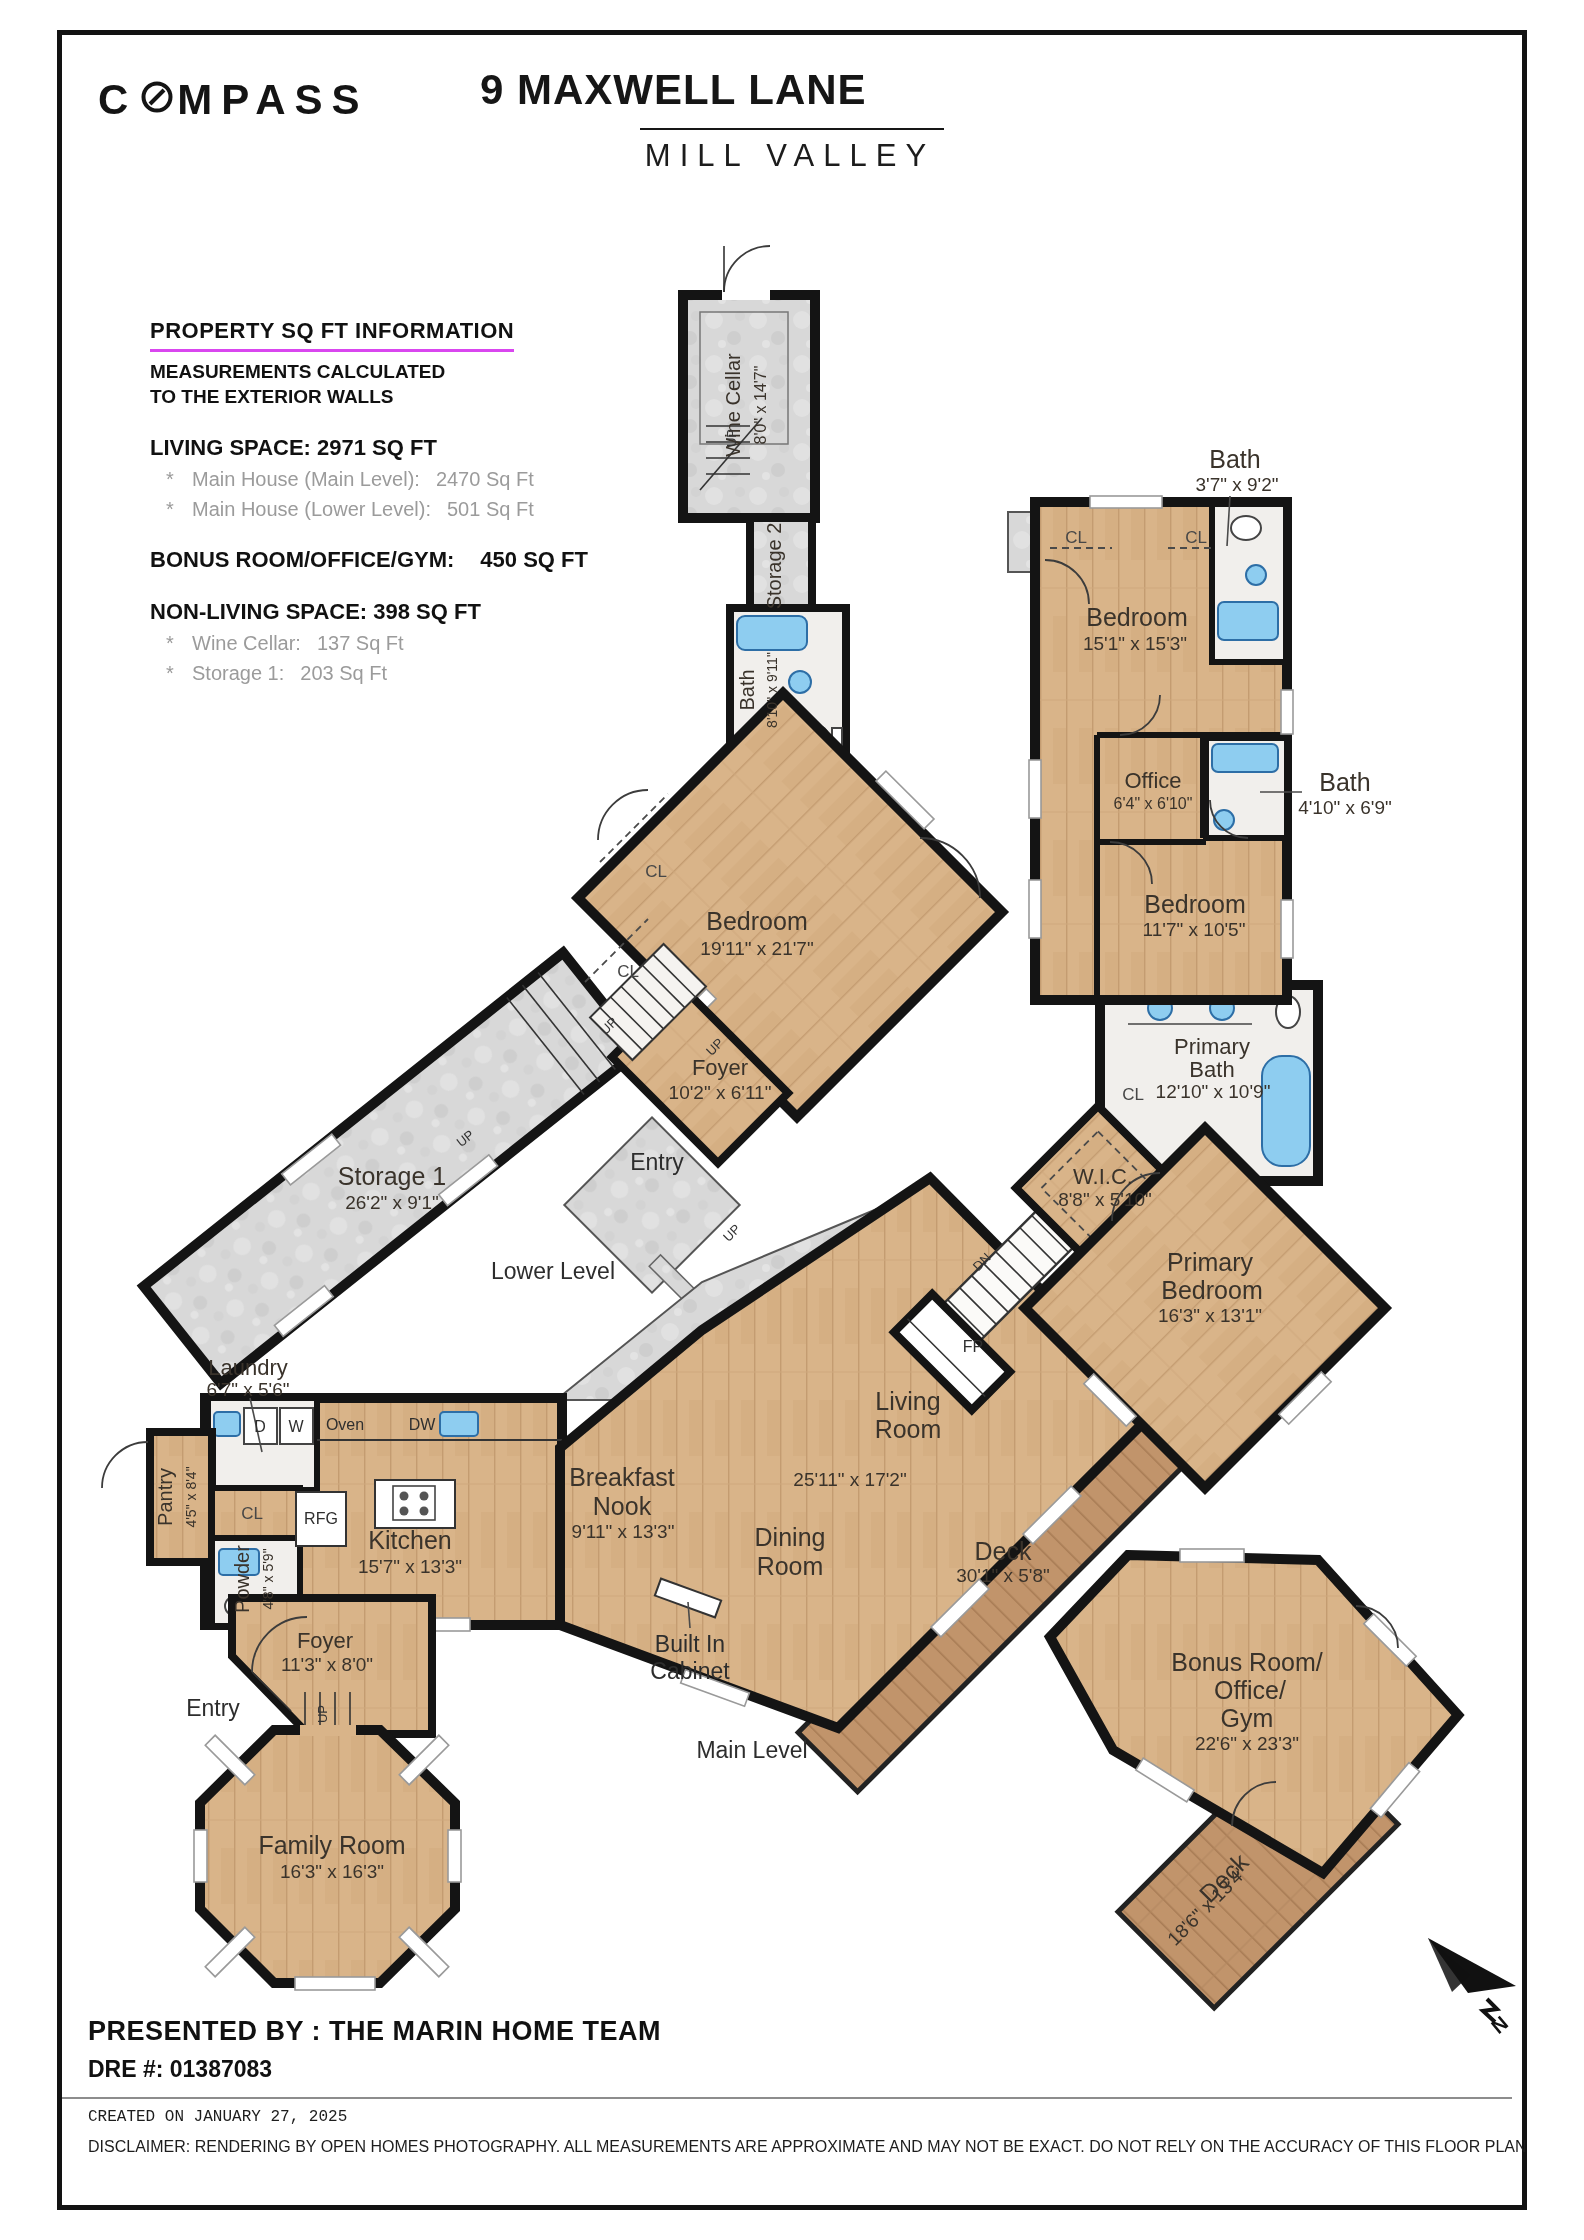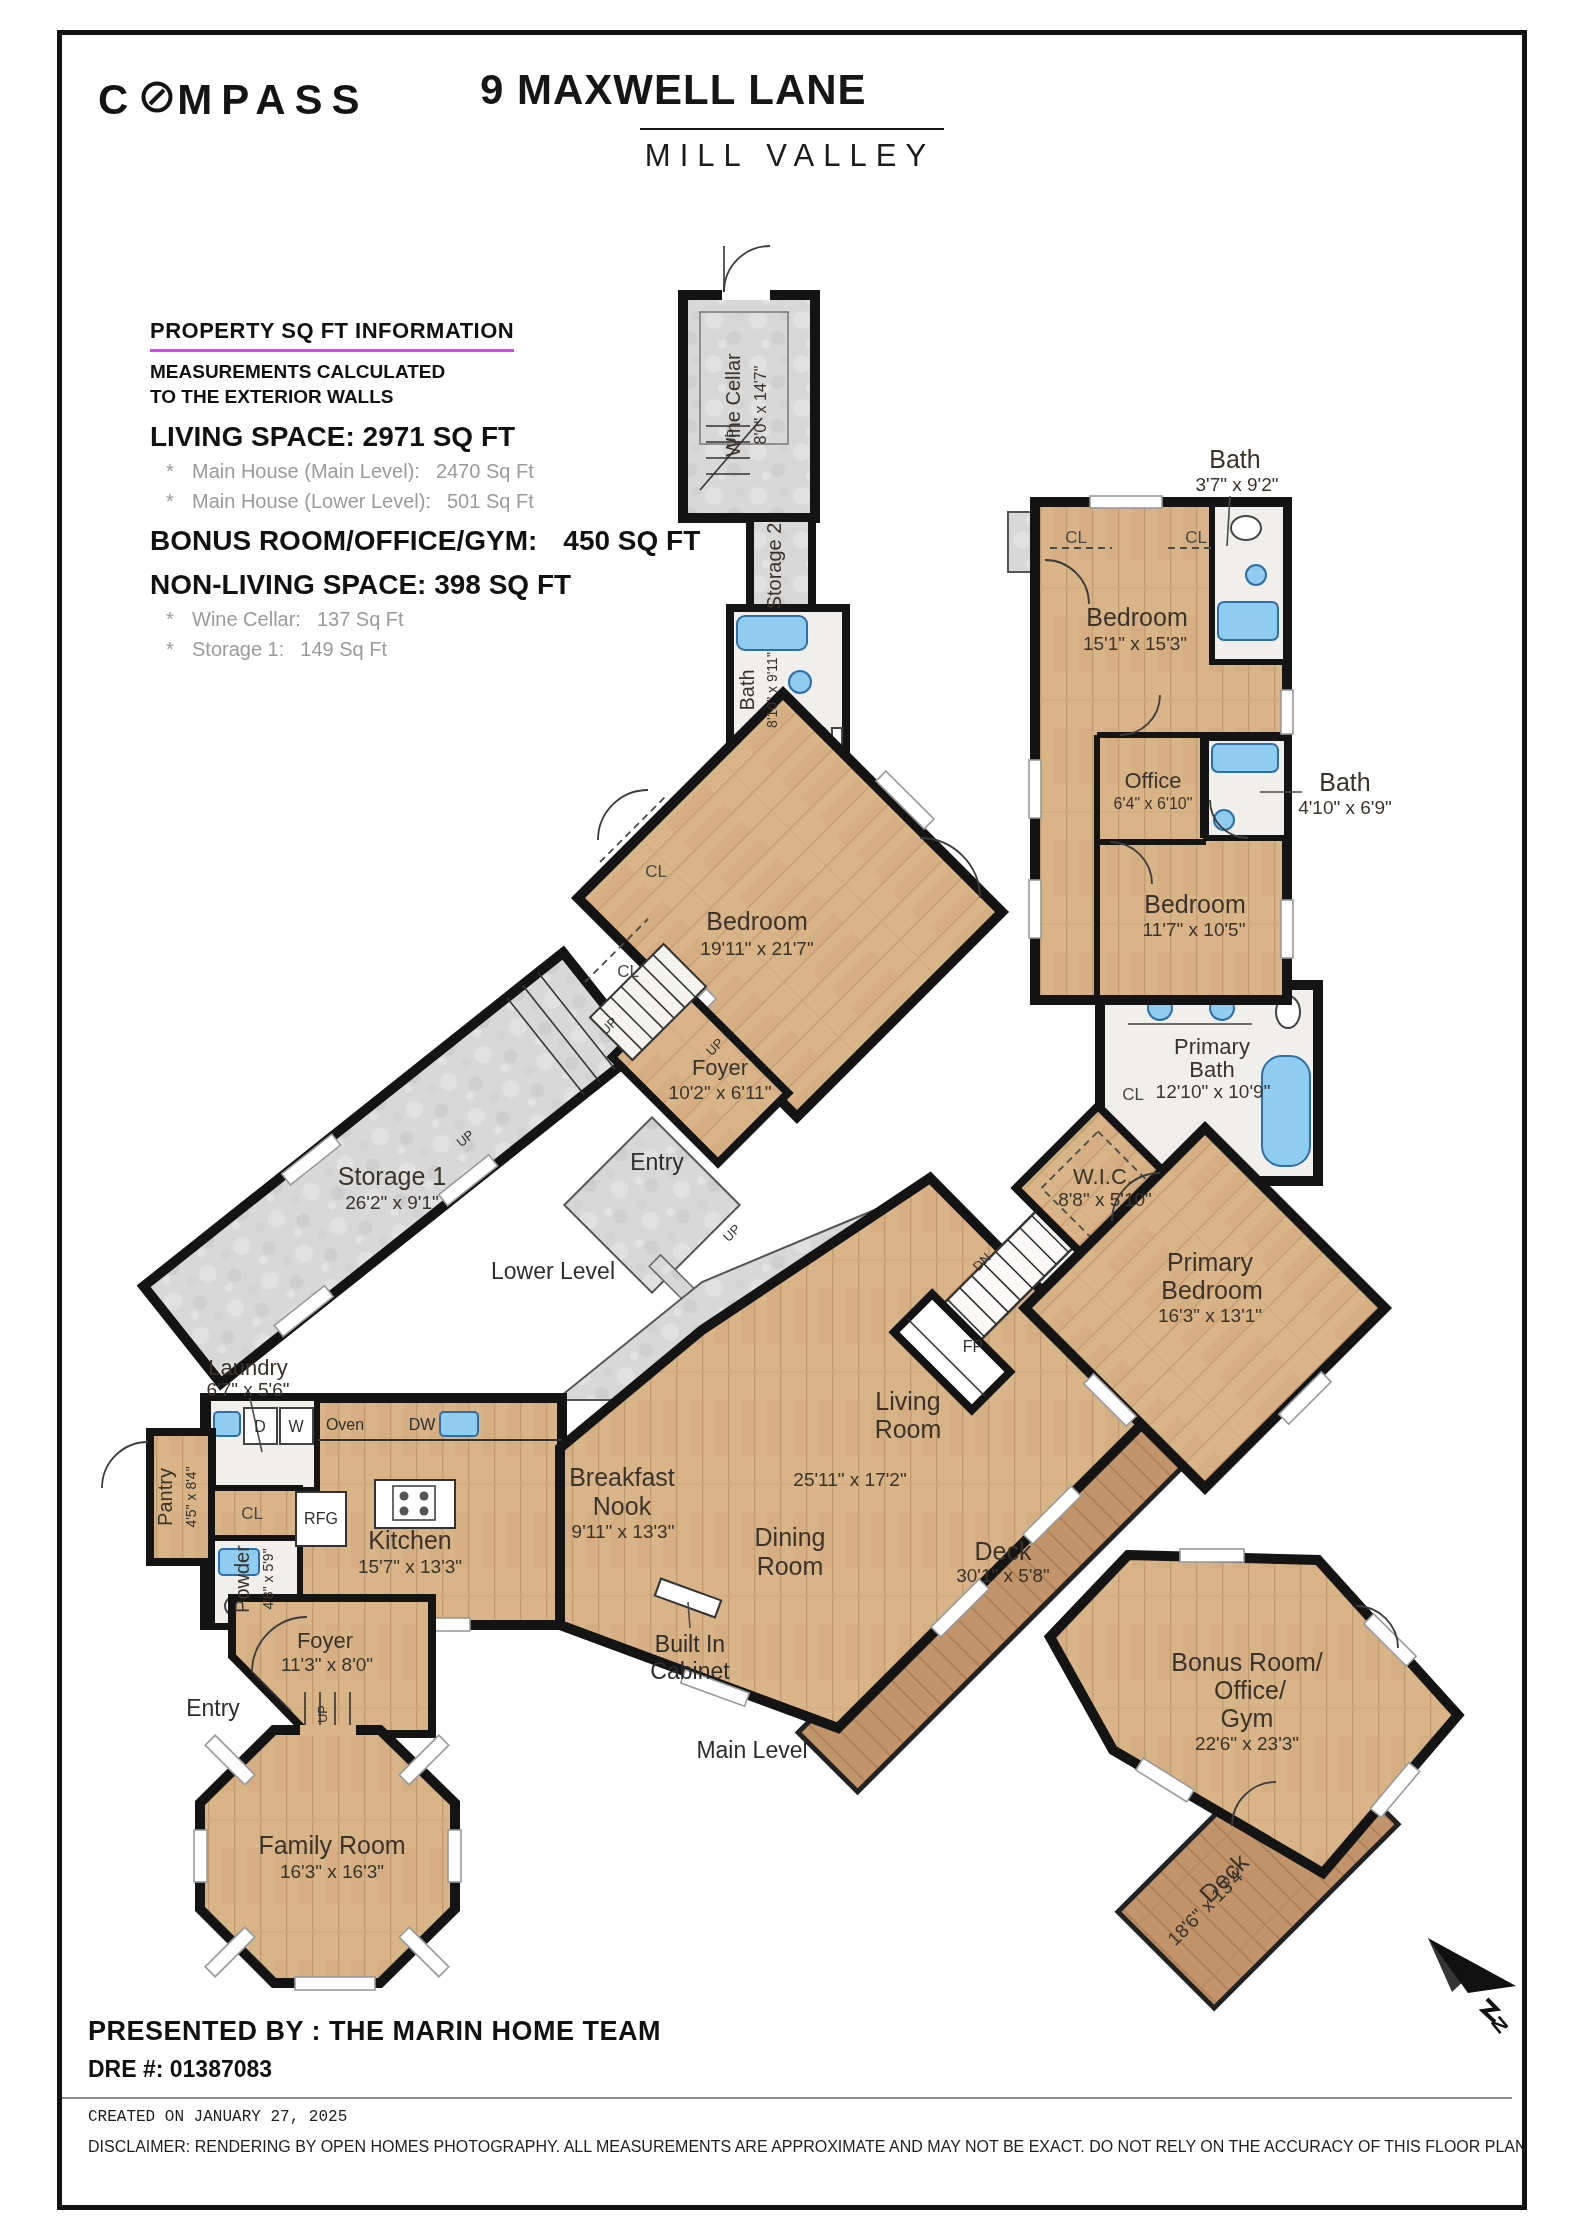--- a/index.html
+++ b/index.html
@@ -16,21 +16,21 @@
   .title{font-size:42px;font-weight:800;letter-spacing:1px;color:#161616;}
   .title-underline{left:640px;top:128px;width:304px;border-top:2px solid #161616;height:0;}
   .subtitle{left:480px;top:138px;width:620px;text-align:center;font-size:31px;font-weight:400;
             letter-spacing:9px;color:#1c1c1c;}
 
   
   .info{left:150px;top:318px;width:580px;}
   .info-h{font-size:22px;font-weight:700;letter-spacing:.5px;border-bottom:3px solid #d946ef;
           display:inline-block;padding-bottom:5px;}
   .info-sub{font-size:19px;font-weight:700;line-height:1.3;margin-top:8px;}
-  .info-head2{font-size:28px;font-weight:700;margin-top:12px;}
+  .info-head2{font-size:22px;font-weight:700;margin-top:26px;}
   .info-item{font-size:20px;color:#9b9b9b;margin:7px 0 0 16px;display:flex;}
   .info-item .b{width:26px;}
   .info-item .val{margin-left:16px;}
   .sp{display:inline-block;width:26px;}
 
   
   .presented{left:88px;top:2016px;font-size:27px;font-weight:800;letter-spacing:.5px;}
   .dre{left:88px;top:2056px;font-size:23px;font-weight:800;}
   .foot-hr{left:62px;top:2097px;width:1450px;border-top:2px solid #8d8d8d;height:0;}
   .created{left:88px;top:2108px;font-size:16px;color:#1d1d1d;font-family:Liberation Mono, monospace;}
@@ -105,21 +105,21 @@
     </div>
     <div class="info-head2">NON-LIVING SPACE: 398 SQ FT</div>
     <div class="info-item">
       <span class="b">*</span>
       <span>Wine Cellar:</span>
       <span class="val">137 Sq Ft</span>
     </div>
     <div class="info-item">
       <span class="b">*</span>
       <span>Storage 1:</span>
-      <span class="val">149 Sq Ft</span>
+      <span class="val">203 Sq Ft</span>
     </div>
   </div>
 
   <svg class="plan" width="1584" height="2240" viewBox="0 0 1584 2240">
     <defs>
       <pattern id="pWood" width="26" height="112" patternUnits="userSpaceOnUse">
         <rect width="26" height="112" fill="#d9b489"></rect>
         <line x1="0.7" y1="0" x2="0.7" y2="112" stroke="#c49c71" stroke-width="1.4"></line>
         <line x1="0" y1="28" x2="26" y2="28" stroke="#cfa87d" stroke-width="1"></line>
         <rect x="13" y="56" width="13" height="56" fill="#d1ab7e" opacity="0.55"></rect>

